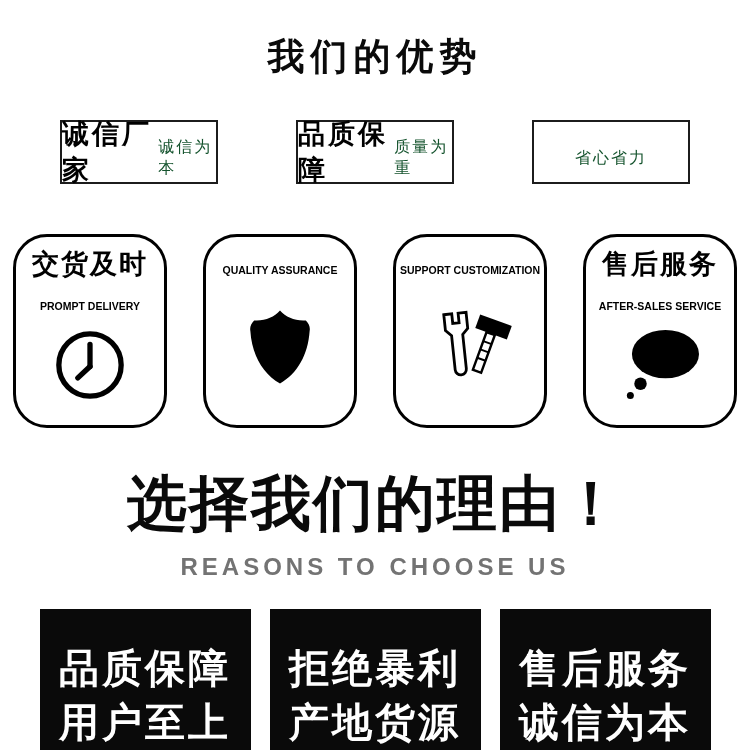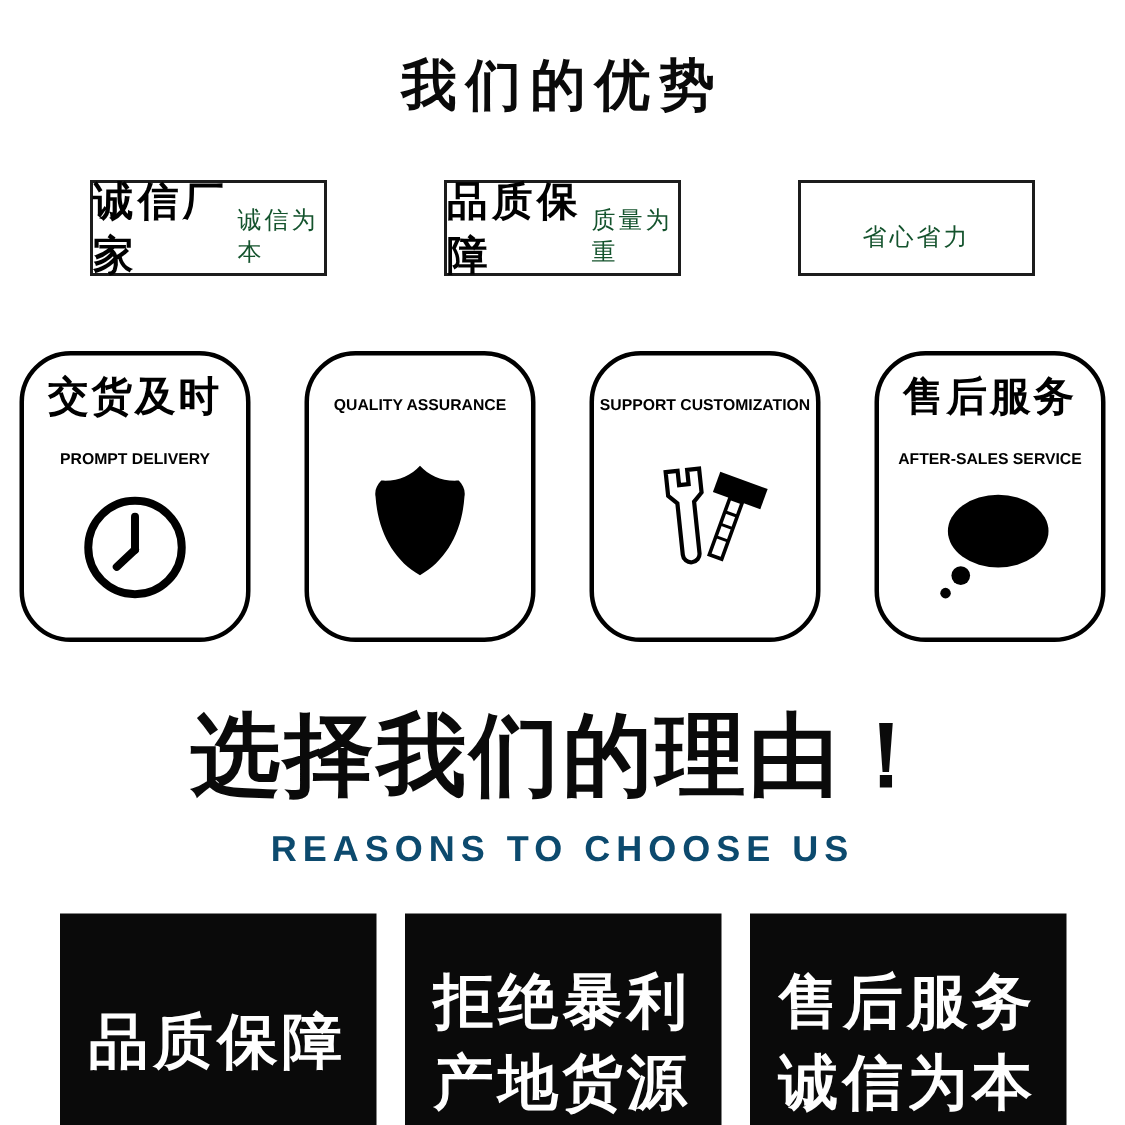--- a/index.html
+++ b/index.html
@@ -76,21 +76,21 @@
     font-weight: 900;
     letter-spacing: 2px;
     color: #0a0a0a;
   }
   .reasons-sub {
     margin-top: 8px;
     text-align: center;
     font-size: 24px;
     font-weight: 700;
     letter-spacing: 4px;
-    color: #0c4a6e;
+    color: #737373;
   }
 
   
   .black-row {
     margin-top: 28px;
     display: flex;
     justify-content: center;
     gap: 19px;
   }
   .black-box {
@@ -190,20 +190,21 @@
     </div>
 
   </div>
 
   <h2 class="reasons-title">选择我们的理由！</h2>
   <div class="reasons-sub">REASONS TO CHOOSE US</div>
 
   <div class="black-row">
     <div class="black-box">
       <div class="bb-line">品质保障</div>
+      <div class="bb-line">用户至上</div>
     </div>
     <div class="black-box">
       <div class="bb-line">拒绝暴利</div>
       <div class="bb-line">产地货源</div>
     </div>
     <div class="black-box">
       <div class="bb-line">售后服务</div>
       <div class="bb-line">诚信为本</div>
     </div>
   </div>

